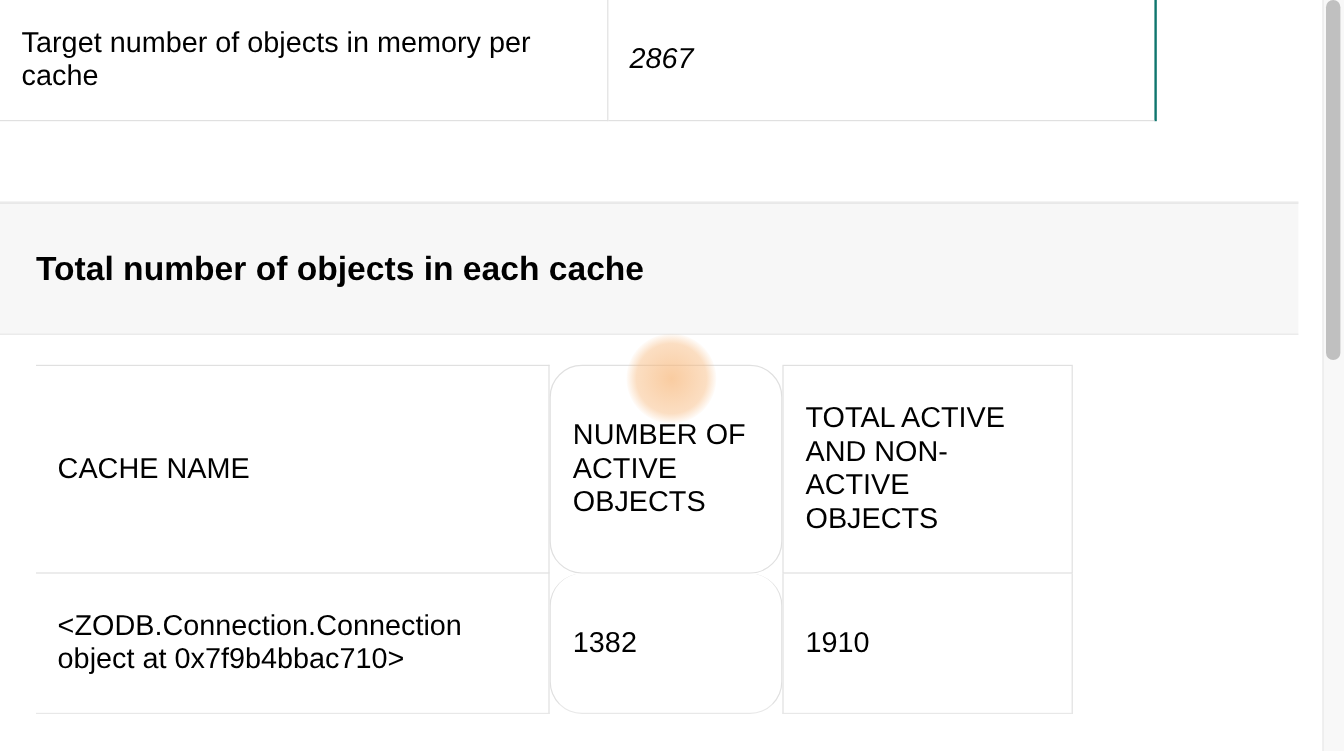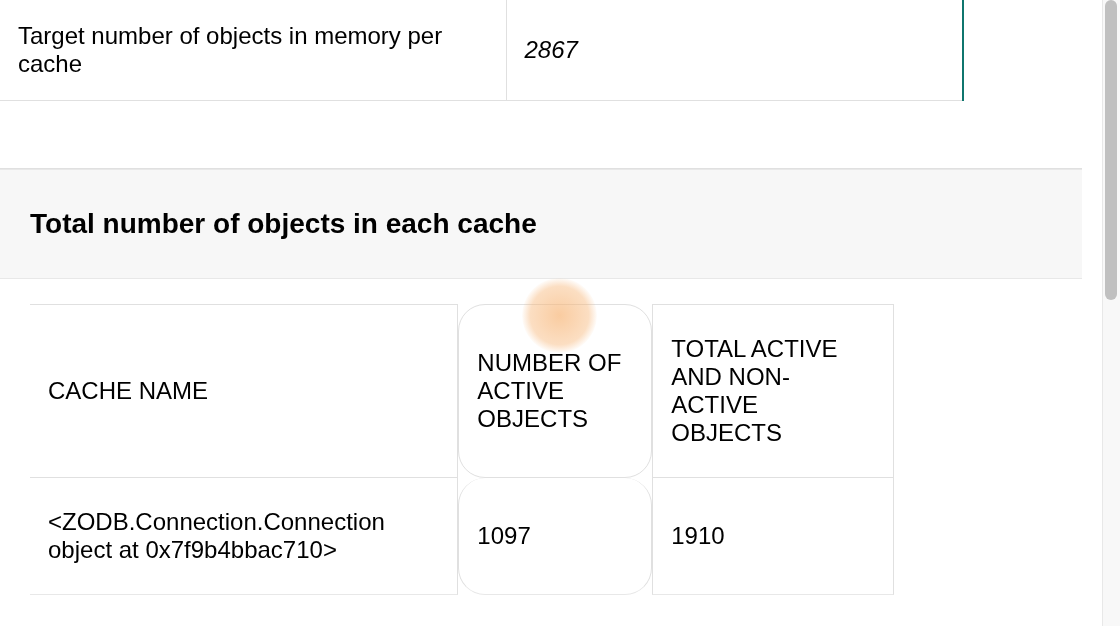--- a/index.html
+++ b/index.html
@@ -140,21 +140,21 @@
 
   <table class="cache-table">
     <tbody>
         <tr>
       <th class="col1">CACHE NAME</th>
       <th class="col2">NUMBER OF ACTIVE OBJECTS</th>
       <th class="col3">TOTAL ACTIVE AND NON-ACTIVE OBJECTS</th>
     </tr>
     <tr>
       <td class="col1">&lt;ZODB.Connection.Connection object at 0x7f9b4bbac710&gt;</td>
-      <td class="col2">1097</td>
+      <td class="col2">1382</td>
       <td class="col3">1910</td>
     </tr>
   </tbody>
     </table>
 
 </div>
 
 <div class="scrollbar-track">
   <div class="scrollbar-thumb"></div>
 </div>

